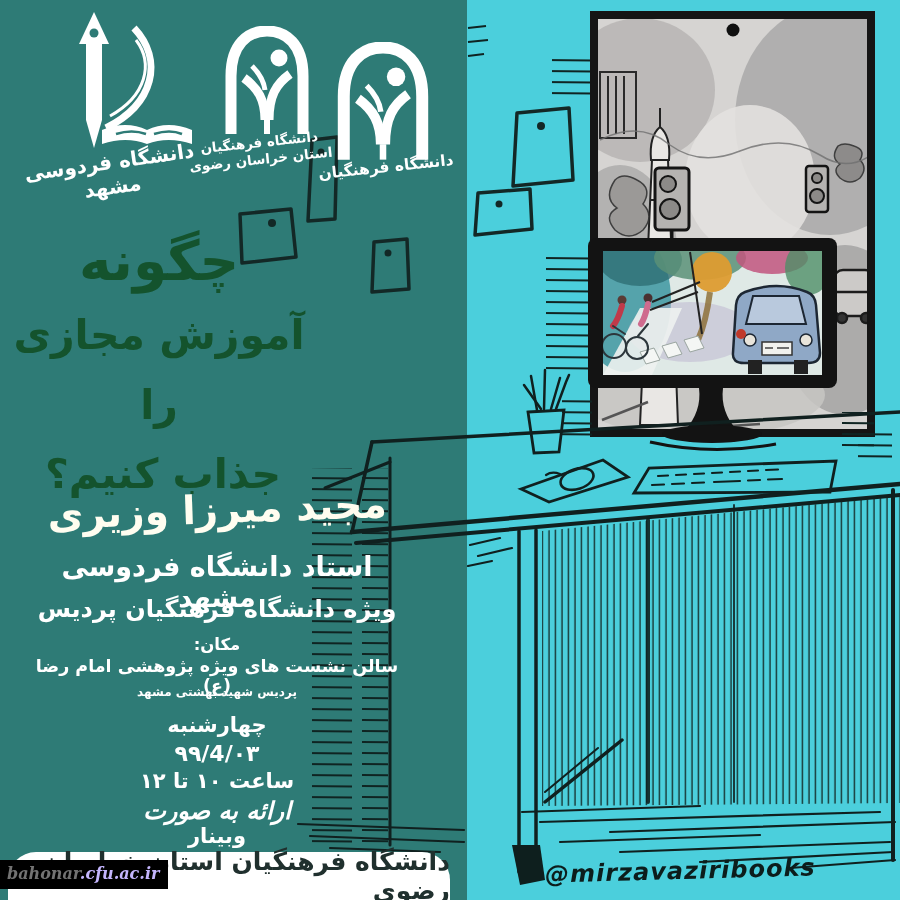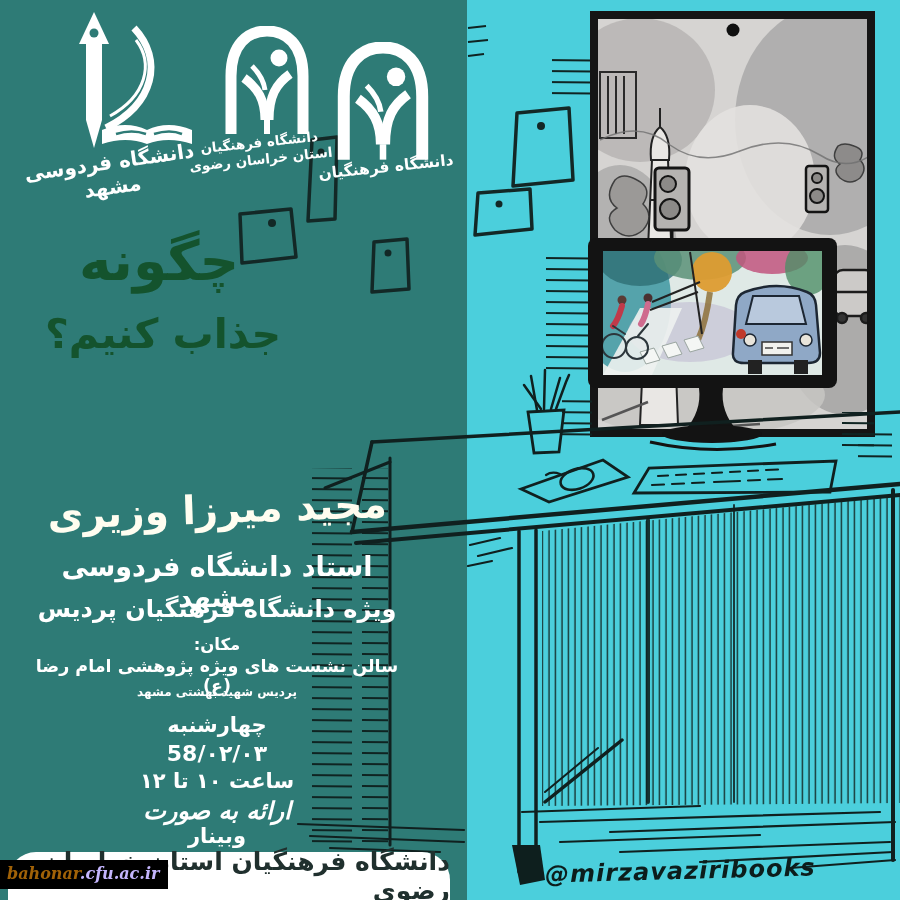--- a/index.html
+++ b/index.html
@@ -37,21 +37,21 @@
     position:absolute;left:8px;top:852px;width:442px;height:48px;z-index:3;
     background:#ffffff;border-radius:28px 28px 0 0;
     display:flex;align-items:center;justify-content:center;
     font-size:25px;font-weight:bold;color:#20302e;direction:rtl;
   }
   .watermark{
     position:absolute;left:0;top:860px;z-index:4;background:#000;
     padding:4px 9px 6px 7px;font-family:"DejaVu Serif",serif;
     font-style:italic;font-weight:bold;font-size:16px;white-space:nowrap;
   }
-  .watermark .wm-name{color:#a16207;}
+  .watermark .wm-name{color:#737373;}
   .watermark .wm-domain{color:#c4b5fd;}
   .insta{
     position:absolute;left:545px;top:857px;z-index:3;
     font-size:24px;font-weight:bold;font-style:italic;letter-spacing:1px;
     color:#0c1d1c;transform:rotate(-1.5deg);white-space:nowrap;
   }
 </style>
 </head>
 <body>
 
@@ -309,34 +309,35 @@
     <circle cx="57" cy="32" r="8.5" fill="#ffffff"></circle>
     <path d="M22,52 C36,62 43,74 43,94" stroke="#ffffff" stroke-width="9" fill="none"></path>
     <path d="M68,48 C54,58 47,70 47,94" stroke="#ffffff" stroke-width="9" fill="none"></path>
     <path d="M30,40 C38,48 42,56 43,64" stroke="#ffffff" stroke-width="5" fill="none"></path>
     <line x1="45" y1="94" x2="45" y2="108" stroke="#ffffff" stroke-width="6"></line>
   </svg>
   <div class="abs caption cap-farhangian" dir="rtl">دانشگاه فرهنگیان</div>
 
   <div class="abs title-block">
     <div class="title-l1">چگونه</div>
+    <div class="title-l2">آموزش مجازی را</div>
     <div class="title-l3">جذاب کنیم؟</div>
   </div>
 
   <div class="abs col speaker-name">مجید میرزا وزیری</div>
   <div class="abs col speaker-role">استاد دانشگاه فردوسی مشهد</div>
 
   <div class="abs col audience">ویژه دانشگاه فرهنگیان پردیس</div>
 
   <div class="abs col loc-label">مکان:</div>
   <div class="abs col loc-1">سالن نشست های ویژه پژوهشی امام رضا (ع)</div>
   <div class="abs col loc-2">پردیس شهید بهشتی مشهد</div>
 
   <div class="abs col sch-day">چهارشنبه</div>
-  <div class="abs col sch-date">58/۰۲/۰۳</div>
+  <div class="abs col sch-date">۹۹/4/۰۳</div>
   <div class="abs col sch-time">ساعت ۱۰ تا ۱۲</div>
   <div class="abs col sch-f1">ارائه به صورت</div>
   <div class="abs col sch-f2">وبینار</div>
 
   <div class="insta">@mirzavaziribooks</div>
 </div>
 
 <div class="footer-bar">
   <span>دانشگاه فرهنگیان استان خراسان رضوی</span>
 </div>

